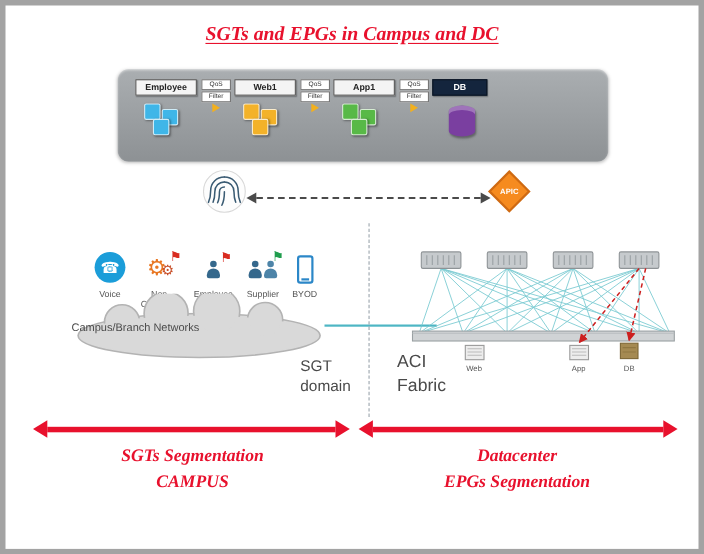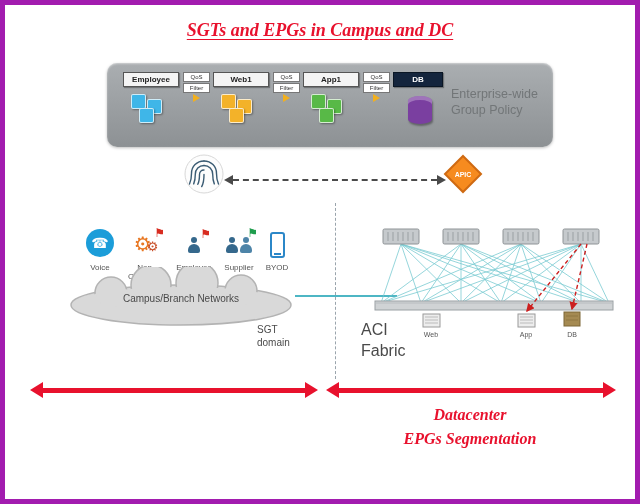--- a/index.html
+++ b/index.html
@@ -1,17 +1,17 @@
 <!DOCTYPE html>
 <html><head>
 <meta charset="utf-8">
 <style>
   *{margin:0;padding:0;box-sizing:border-box}
   html,body{width:640px;height:504px;background:#fff;font-family:"Liberation Sans",sans-serif}
-  .canvas{position:relative;width:640px;height:504px;background:#fff;border:5px solid #a21caf;overflow:hidden}
+  .canvas{position:relative;width:640px;height:504px;background:#fff;border:5px solid #a3a3a3;overflow:hidden}
   .pre{white-space:pre-line}
 
   .title{position:absolute;top:15px;left:0;width:100%;text-align:center;
     font-family:"Liberation Serif",serif;font-style:italic;font-weight:bold;font-size:18px;
     color:#e8112d;text-decoration:underline;text-underline-offset:3px}
 
   
   .gp-panel{position:absolute;left:102px;top:58px;width:446px;height:84px;border-radius:10px;
     background:linear-gradient(180deg,#aaaeb1,#8d9194);box-shadow:inset 0 1px 2px rgba(255,255,255,.45),0 1px 3px rgba(0,0,0,.25)}
   .gp-group{position:absolute;top:9px;width:56px}
@@ -65,23 +65,23 @@
   .mini-flag.green{color:#1f9d4d;top:-3px;right:6px}
   .person{display:inline-block;position:relative;width:12px;height:16px;vertical-align:bottom;margin:8px 1px 0}
   .person::before{content:"";position:absolute;left:3px;top:0;width:6px;height:6px;border-radius:50%;background:#35688c}
   .person::after{content:"";position:absolute;left:0;top:7px;width:12px;height:9px;border-radius:6px 6px 2px 2px;background:#35688c}
   .person.p2::before,.person.p2::after{background:#4d84a8}
   .phone{display:inline-block;width:15px;height:26px;border:2px solid #2b87c8;border-radius:3px;position:relative;margin-top:3px}
   .phone::after{content:"";position:absolute;bottom:1px;left:2px;right:2px;height:2px;background:#2b87c8}
 
   
   .cloud{position:absolute;left:60px;top:262px;width:232px;height:60px}
-  .cloud-label{position:absolute;left:60px;top:288px;width:232px;text-align:center;font-size:10px;color:#4a4a4a}
+  .cloud-label{position:absolute;left:60px;top:288px;width:232px;font-size:10px;color:#4a4a4a}
   .teal-link{position:absolute;left:290px;top:290px;width:102px;height:2px;background:#4db6c4}
-  .sgt-domain{position:absolute;left:252px;top:318px;font-size:10px;color:#4a4a4a;line-height:1.3}
+  .sgt-domain{position:absolute;left:268px;top:318px;font-size:14px;color:#4a4a4a;line-height:1.3}
   .fabric-label{position:absolute;left:356px;top:315px;font-size:16px;color:#4a4a4a;line-height:1.3}
   .separator{position:absolute;left:330px;top:198px;height:176px;border-left:1px dashed #9aa4ac}
 
   .fabric-svg{position:absolute;left:368px;top:222px;width:244px;height:114px}
 
   
   .seg-arrow{position:absolute;top:383px;height:5px;background:#e8112d}
   .seg-arrow::before{content:"";position:absolute;left:-13px;top:-6px;border-top:8px solid transparent;
     border-bottom:8px solid transparent;border-right:13px solid #e8112d}
   .seg-arrow::after{content:"";position:absolute;right:-13px;top:-6px;border-top:8px solid transparent;
@@ -149,21 +149,20 @@
       <div class="qarrow"></div>
     </div>
 
     <div class="gp-group" style="left:286px;width:50px">
       <div class="gp-label dark">DB</div>
       <div class="cubes">
         <span class="db-cyl"></span>
       </div>
     </div>
 
-    <div class="gp-caption">Enterprise-wide Group Policy</div>
   </div>
 
 
   <svg class="fingerprint" viewBox="0 0 42 44">
     <circle cx="21" cy="22" r="19" fill="#fdfdfd" stroke="#d8d8d8"></circle>
     <g fill="none" stroke="#3a5b73" stroke-width="1.4" stroke-linecap="round">
       <path d="M21 9c-7.2 0-12.5 5.4-12.5 12.5 0 4.6-.8 8-2 10.5"></path>
       <path d="M21 13.5c-5 0-8.7 3.8-8.7 8.8 0 4-.6 7.3-1.6 9.6"></path>
       <path d="M21 18c-2.6 0-4.5 1.9-4.5 4.5 0 4.2-.6 7.6-1.7 9.8"></path>
       <path d="M21 9c7.2 0 12.5 5.4 12.5 12.5 0 4.6.8 8 2 10.5"></path>
@@ -280,19 +279,23 @@
     <g>
       <rect x="191" y="85" width="16" height="14" fill="#a58a52" stroke="#7c6636"></rect>
       <path d="M193 89h12M193 93h12" stroke="#8f7640" stroke-width="1"></path>
       <text x="199" y="110" text-anchor="middle" font-size="7" fill="#555">DB</text>
     </g>
   </svg>
 
   <div class="seg-arrow left"></div>
   <div class="seg-arrow right"></div>
 
+  <div class="seg-label left">
+    <div>SGTs Segmentation</div>
+    <div>CAMPUS</div>
+  </div>
   <div class="seg-label right">
     <div>Datacenter</div>
     <div>EPGs Segmentation</div>
   </div>
 
 
 </div>
 
 </body></html>

